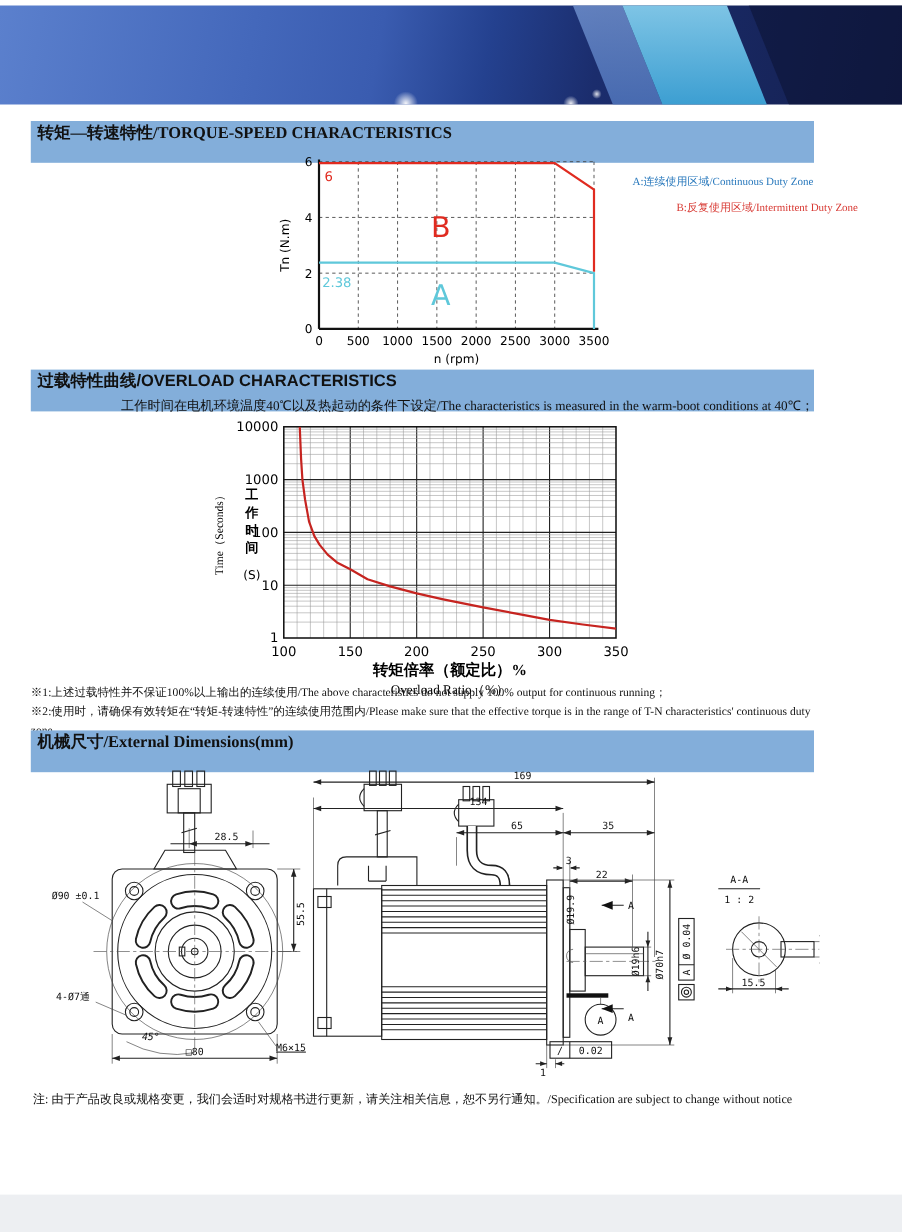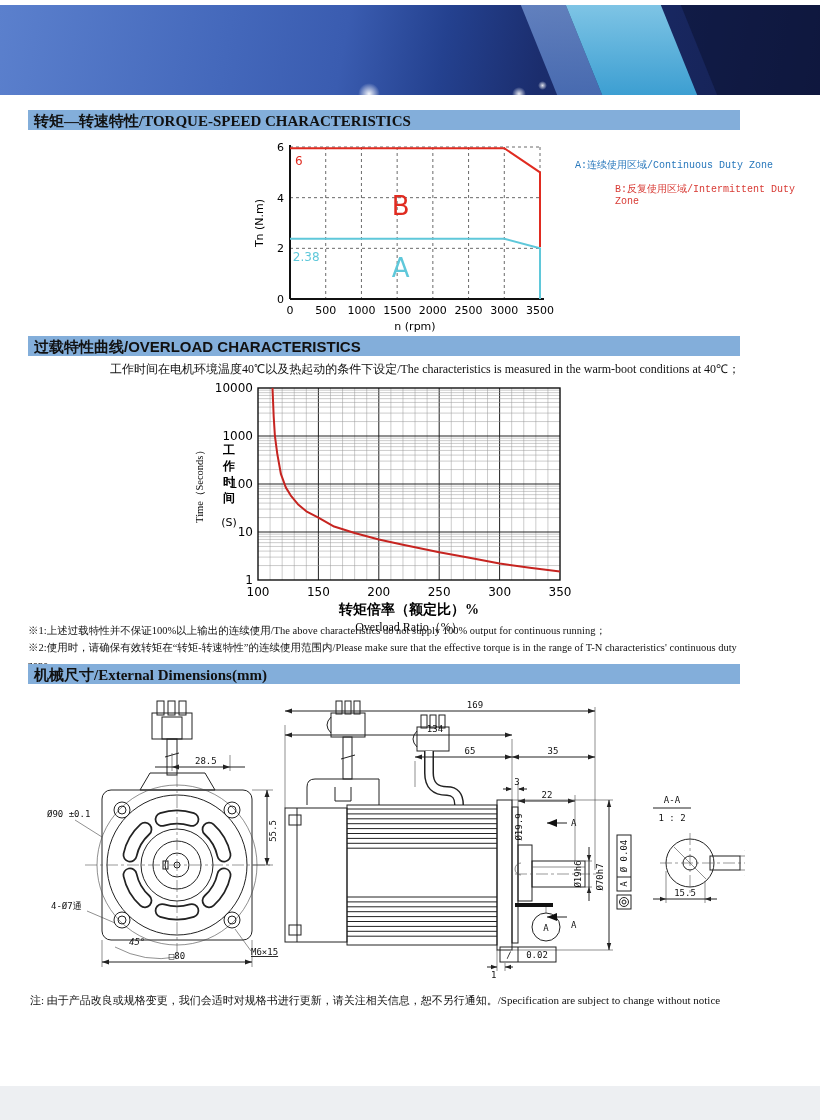--- a/index.html
+++ b/index.html
@@ -10,29 +10,29 @@
     background:linear-gradient(100deg,#5b80cd 0%,#4468bb 28%,#3a5cb0 42%,#24418f 54%,#1b2d6d 66%,#141f4e 100%);}
   .band{position:absolute;top:-15px;height:125px;transform:skewX(22deg);}
   .band-mid{left:540px;width:45px;background:linear-gradient(to bottom,#7e9fd9,#4f79c4);opacity:.75;}
   .band-light{left:585px;width:95px;background:linear-gradient(to bottom,#8fd3ef,#2f9cd3);opacity:.95;}
   .band-dark{left:700px;width:240px;background:rgba(10,16,45,.5);}
   .glint{position:absolute;border-radius:50%;}
   .g1{left:358px;top:78px;width:22px;height:22px;background:radial-gradient(circle,rgba(255,255,255,.95),rgba(255,255,255,0) 70%);}
   .g2{left:512px;top:82px;width:14px;height:14px;background:radial-gradient(circle,rgba(255,255,255,.9),rgba(255,255,255,0) 70%);}
   .g3{left:538px;top:76px;width:9px;height:9px;background:radial-gradient(circle,rgba(255,255,255,.85),rgba(255,255,255,0) 70%);}
   
-  .secbar{position:absolute;left:28px;width:712px;height:20px;background:#83aeda;
+  .secbar{position:absolute;left:28px;width:712px;height:38px;background:#83aeda;
     font-weight:bold;font-size:15px;line-height:22px;padding-left:6px;box-sizing:border-box;}
   .secbar.mono{font-family:Liberation Sans, sans-serif;}
   #bar1{top:110px;} #bar2{top:336px;} #bar3{top:664px;}
   .cond-note{position:absolute;left:28px;top:360px;width:712px;text-align:right;font-size:12px;}
   .footnotes{position:absolute;left:28px;top:622px;width:712px;font-size:10.5px;line-height:17px;}
   
   #tn-wrap{position:absolute;left:250px;top:140px;}
-  .legend{position:absolute;left:575px;font-size:10px;font-family:Liberation Mono, monospace;}
+  .legend{position:absolute;left:575px;font-size:10px;font-family:Liberation Serif, serif;}
   #leg-a{top:158px;} #leg-b{top:182px;}
   #ov-wrap{position:absolute;left:185px;top:380px;}
   svg text{font-family:"DejaVu Sans",sans-serif;}
   .serif-t{font-family:"Liberation Serif",serif;}
   
   #dims-wrap{position:absolute;left:45px;top:695px;}
   .dt{font-family:"DejaVu Sans Mono",monospace;font-size:9px;fill:#111;}
   .dline{stroke:#222;stroke-width:1;fill:none;}
   .thin{stroke:#444;stroke-width:.6;fill:none;}
   .cl{stroke:#555;stroke-width:.6;stroke-dasharray:12 3 3 3;fill:none;}

